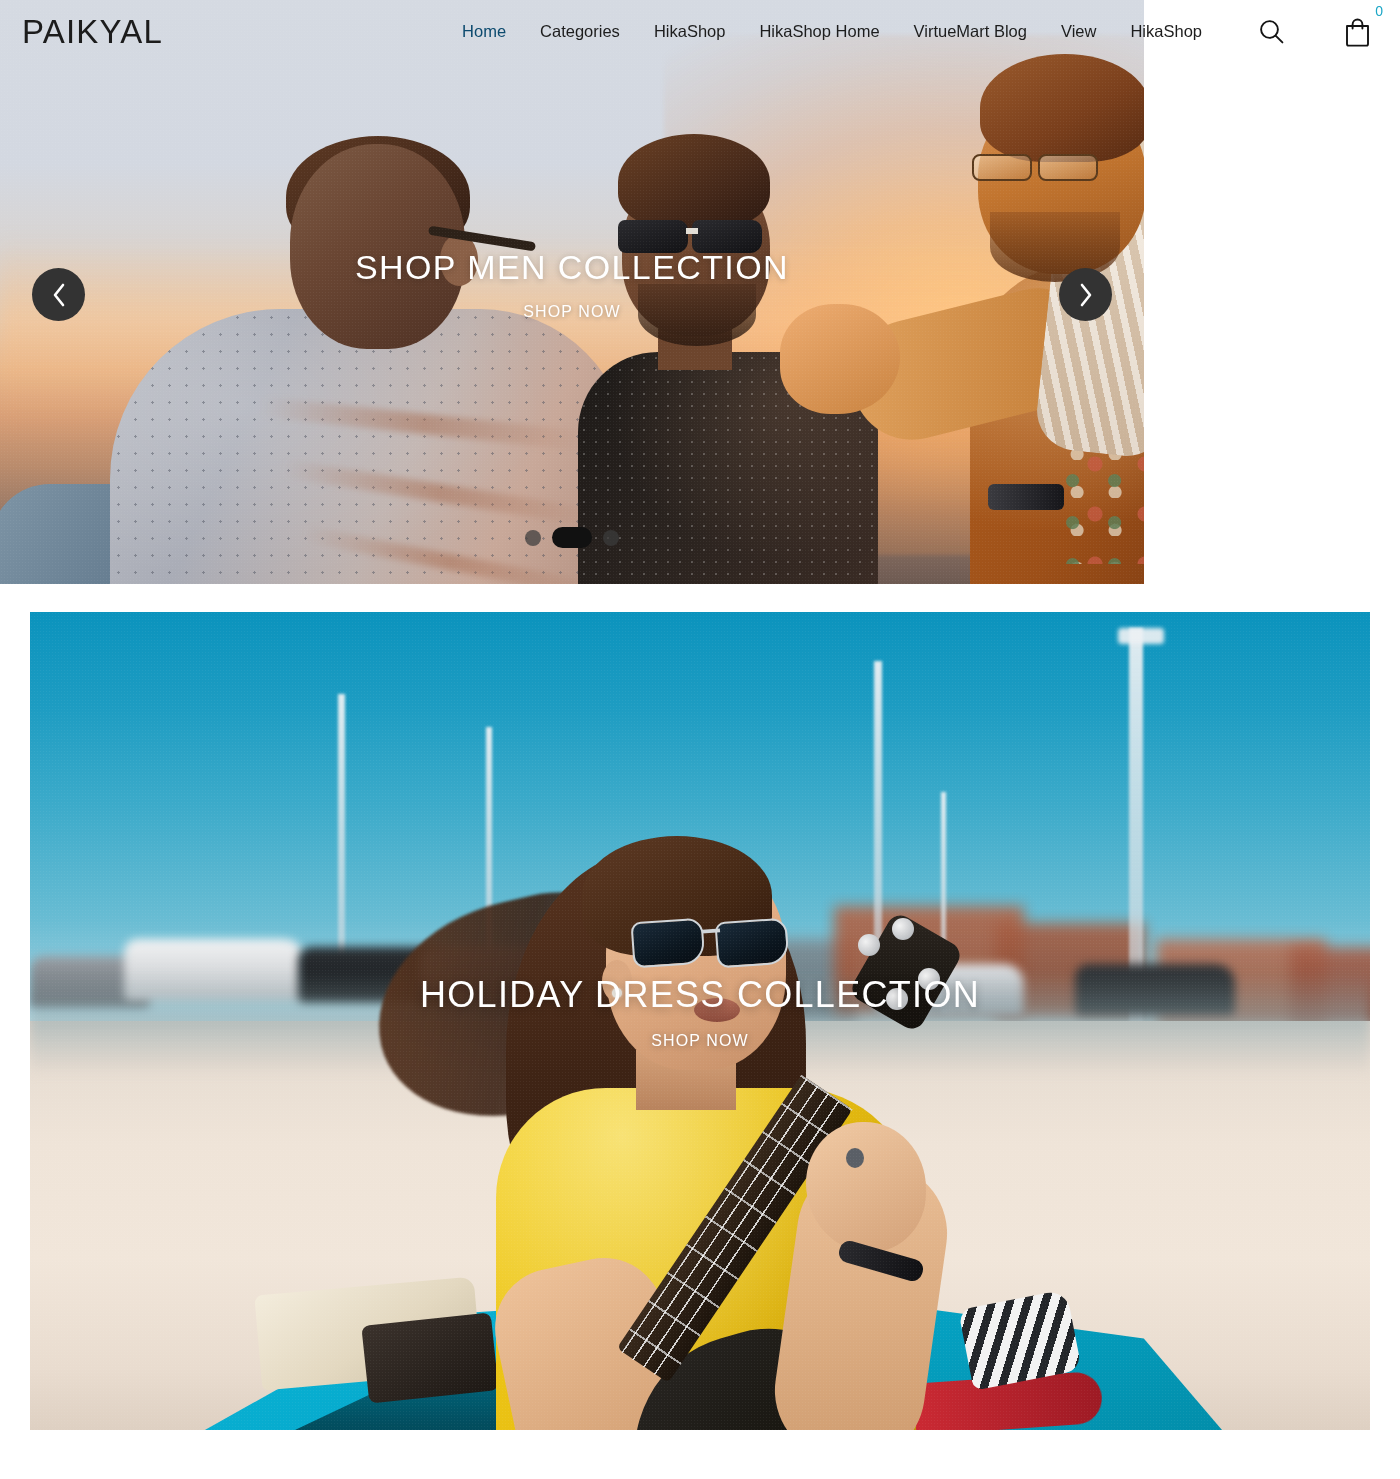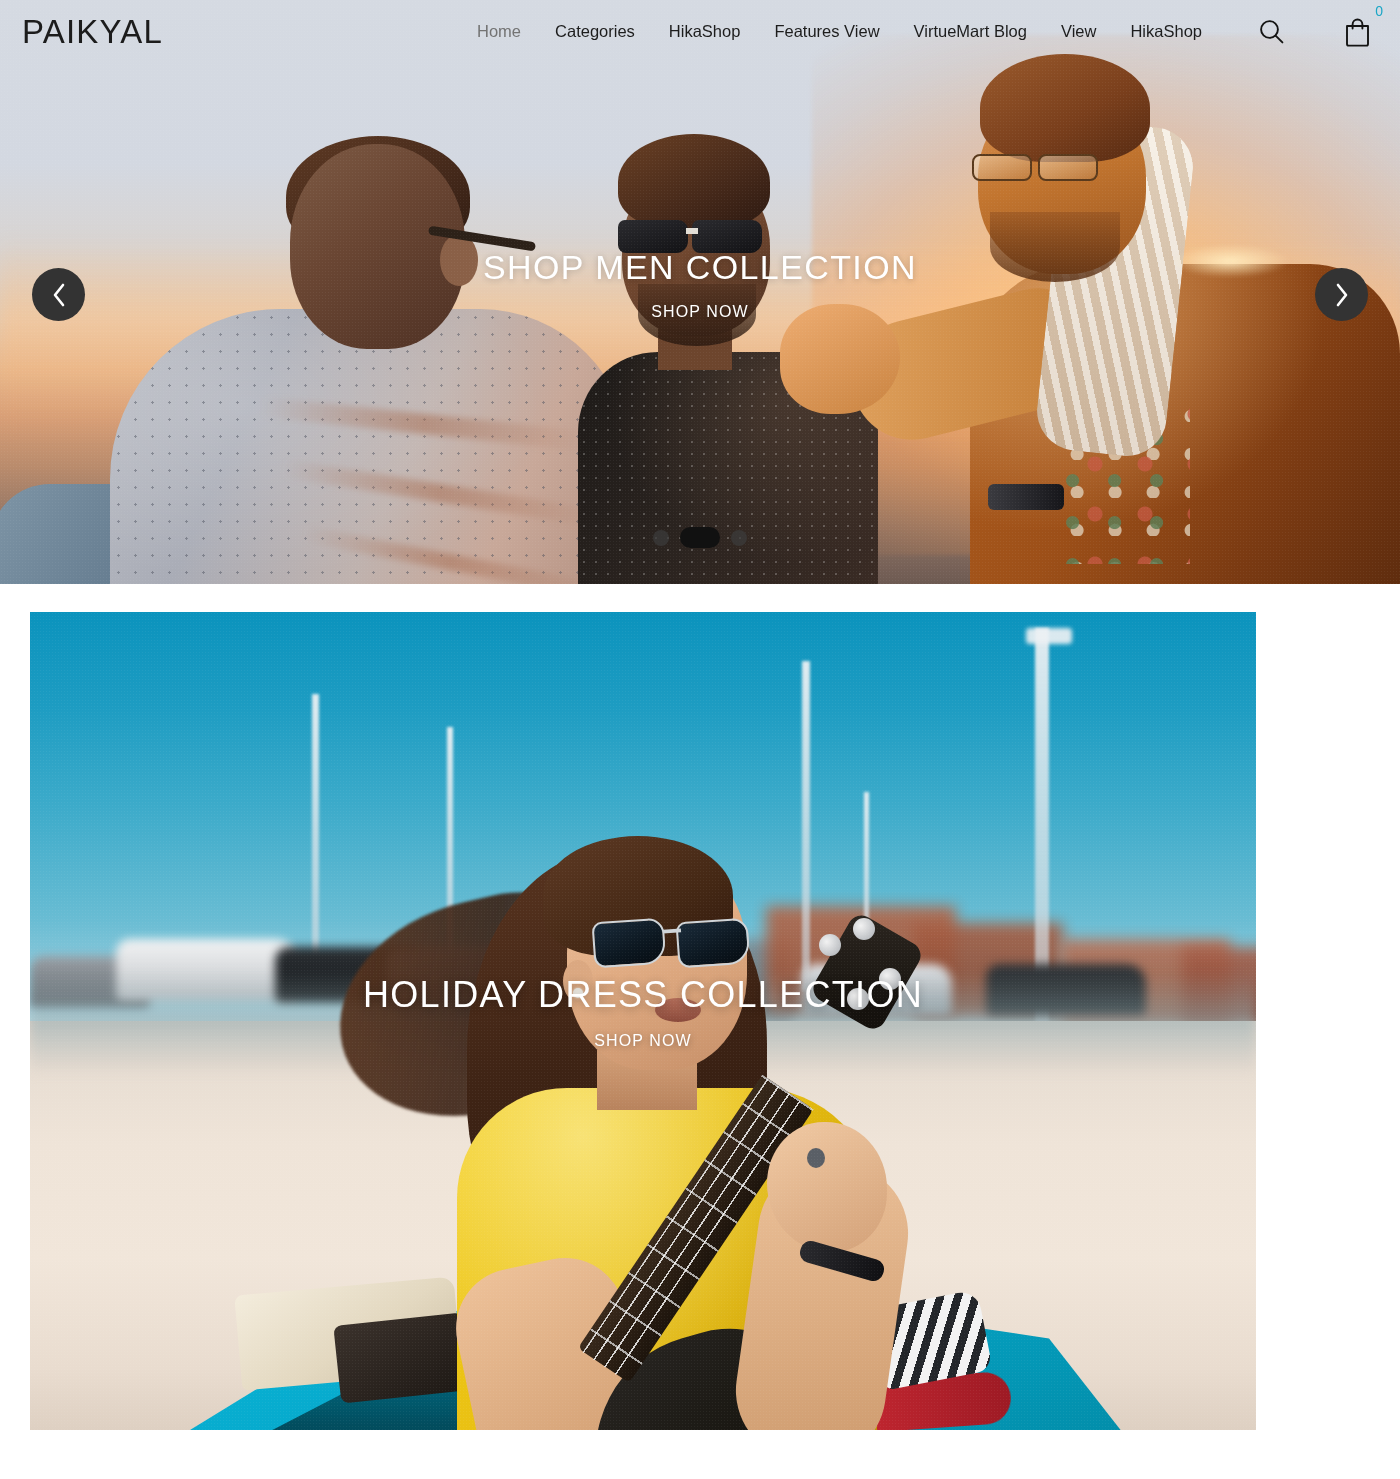--- a/index.html
+++ b/index.html
@@ -17,21 +17,21 @@
     position: relative;
     width: 1400px;
     height: 1479px;
     background: #ffffff;
   }
 
   
   .hero {
     position: absolute;
     left: 0; top: 0;
-    width: 1400px;
+    width: 1144px;
     height: 584px;
     overflow: hidden;
     background: #cfd6de;
   }
 
   
   .hero-photo {
     position: absolute;
     inset: 0;
     background:
@@ -300,21 +300,21 @@
     gap: 34px;
     padding-right: 6px;
   }
   .nav-link {
     font-size: 16.5px;
     color: #1d1d1d;
     white-space: nowrap;
     cursor: pointer;
     text-decoration: none;
   }
-  .nav-link.active { color: #737373; }
+  .nav-link.active { color: #0c4a6e; }
 
   .icon-btn {
     display: flex;
     align-items: center;
     justify-content: center;
     cursor: pointer;
     position: relative;
   }
   .search-btn { margin-left: 22px; }
   .cart-btn  { margin-left: 24px; margin-right: 22px; }
@@ -384,21 +384,21 @@
     width: 40px; height: 21px;
     border-radius: 11px;
     background: #111111;
     opacity: 1;
   }
 
   
   .promo {
     position: absolute;
     left: 30px; top: 612px;
-    width: 1226px;
+    width: 1340px;
     height: 818px;
     overflow: hidden;
     background: #16a3c6;
   }
   .promo-photo { position: absolute; inset: 0; }
 
   .promo-sky {
     position: absolute; left: 0; top: 0; right: 0; height: 52%;
     background: linear-gradient(to bottom,
       #0b93bd 0%,
@@ -804,21 +804,21 @@
     </div>
   </div>
 
   <header class="header">
     <div class="logo">PAIKYAL</div>
 
     <nav class="nav">
       <a class="nav-link active">Home</a>
       <a class="nav-link">Categories</a>
       <a class="nav-link">HikaShop</a>
-      <a class="nav-link">Features View</a>
+      <a class="nav-link">HikaShop Home</a>
       <a class="nav-link">VirtueMart Blog</a>
       <a class="nav-link">View</a>
       <a class="nav-link">HikaShop</a>
 
       <div class="icon-btn search-btn">
         <svg width="27" height="27" viewBox="0 0 27 27">
           <circle cx="11.5" cy="11.5" r="8.4" fill="none" stroke="#141414" stroke-width="1.9"></circle>
           <line x1="17.6" y1="17.6" x2="24.4" y2="24.4" stroke="#141414" stroke-width="1.9" stroke-linecap="round"></line>
         </svg>
       </div>

